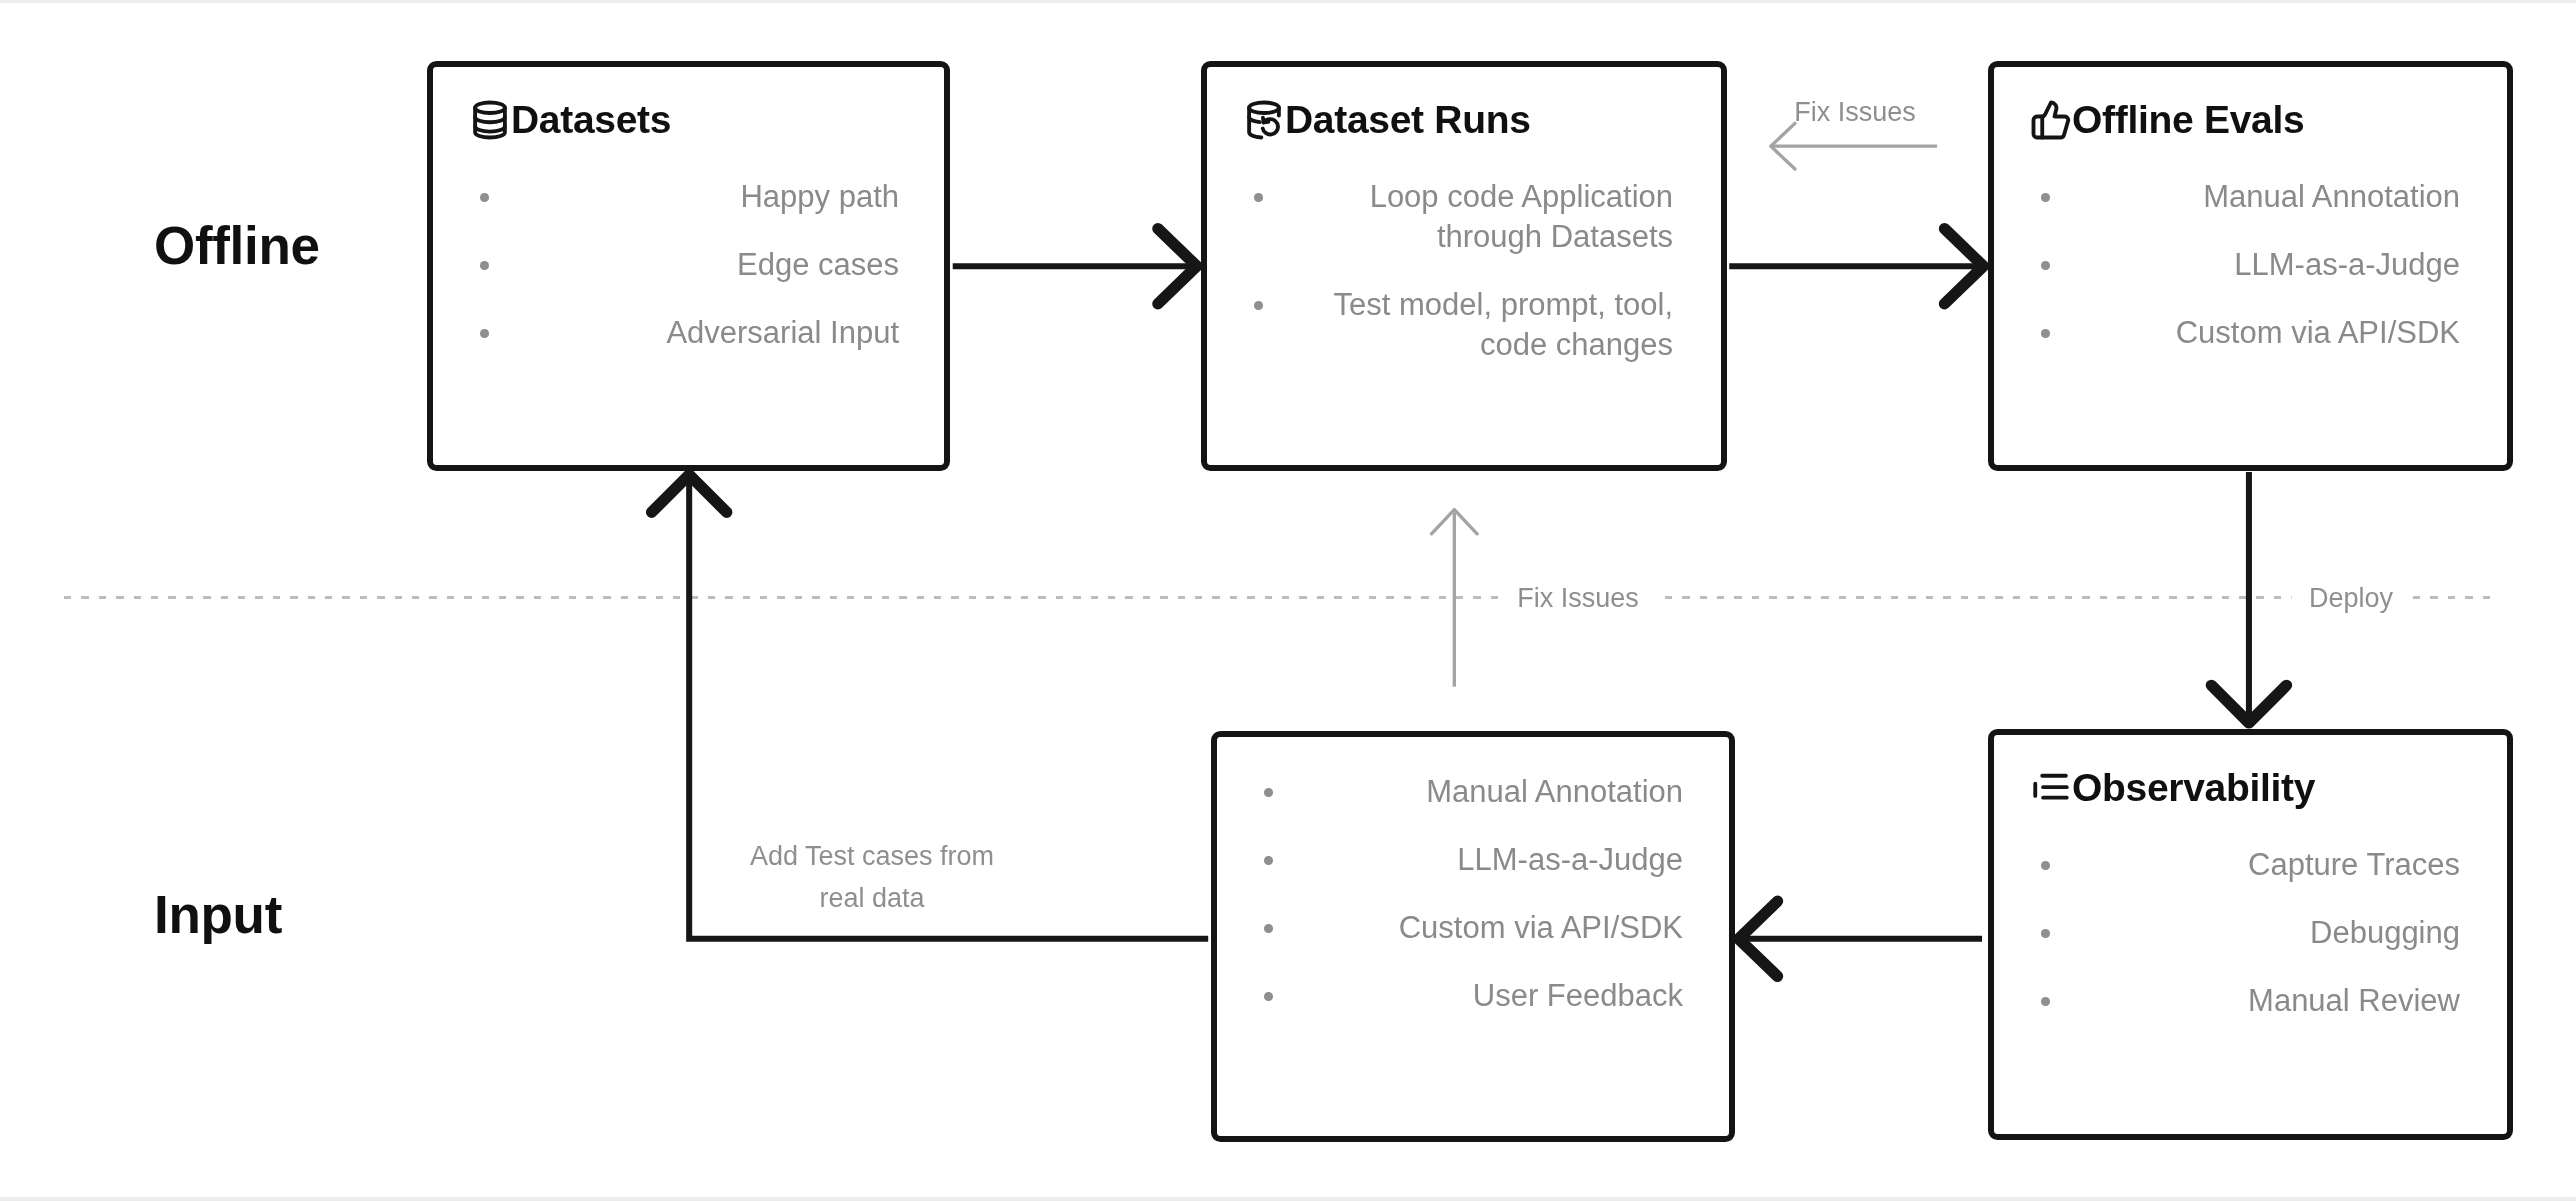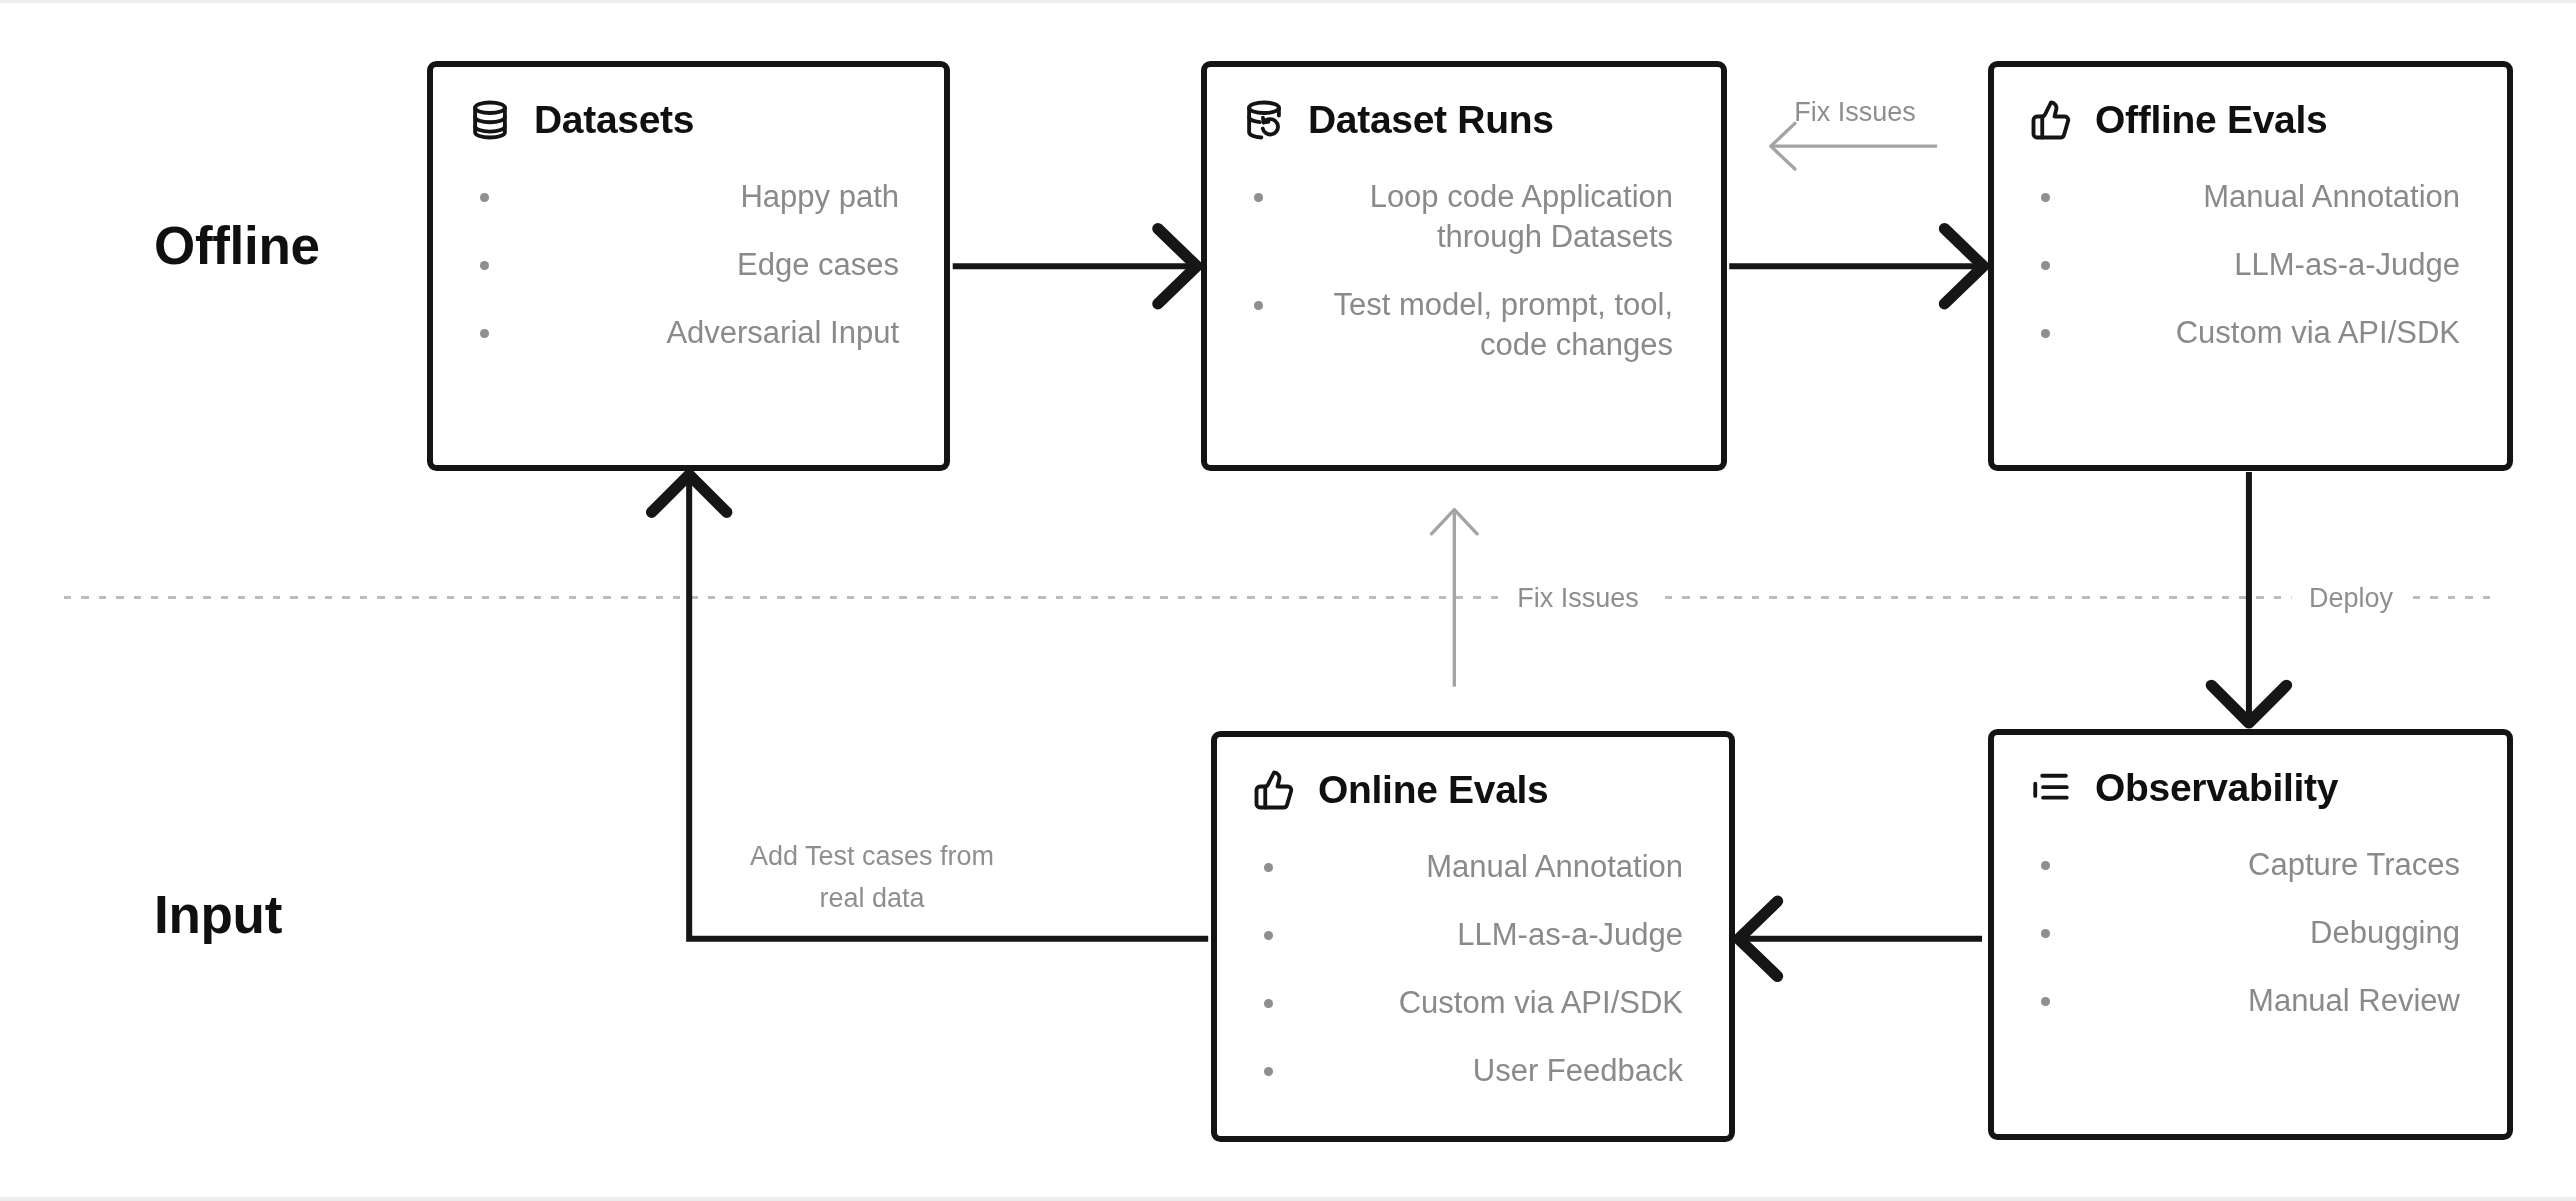--- a/index.html
+++ b/index.html
@@ -29,21 +29,21 @@
     border-radius:9.4px;
     box-sizing:border-box;
   }
   #box-datasets{left:427px;top:61px;width:523px;height:410px;}
   #box-dataset-runs{left:1201px;top:61px;width:526px;height:410px;}
   #box-offline-evals{left:1988px;top:61px;width:525px;height:410px;}
   #box-online-evals{left:1211px;top:731px;width:524px;height:411px;}
   #box-observability{left:1988px;top:729px;width:525px;height:411px;}
 
   .node-header{
-    display:flex;align-items:center;gap:23px;
+    display:flex;align-items:center;
     padding:31px 20px 0 36px;
   }
   .node-icon{width:42px;height:42px;flex:none;}
   .node-icon svg{width:100%;height:100%;stroke:#141414;fill:none;
     stroke-width:2.2;stroke-linecap:round;stroke-linejoin:round;}
   .node-title{
     font-size:39px;font-weight:bold;color:#101010;letter-spacing:-0.3px;
     white-space:nowrap;
   }
   .node-list{
@@ -149,29 +149,20 @@
     <span class="node-title">Offline Evals</span>
   </div>
   <ul class="node-list">
     <li>Manual Annotation</li>
     <li>LLM-as-a-Judge</li>
     <li>Custom via API/SDK</li>
   </ul>
 </div>
 
 <div class="node" id="box-online-evals">
-  <div class="node-header">
-    <span class="node-icon">
-      <svg viewBox="0 0 24 24">
-        <path d="M7 10v12"></path>
-        <path d="M15 5.88 14 10h5.83a2 2 0 0 1 1.92 2.56l-2.33 8A2 2 0 0 1 17.5 22H4a2 2 0 0 1-2-2v-8a2 2 0 0 1 2-2h2.76a2 2 0 0 0 1.79-1.11L12 2a3.13 3.13 0 0 1 3 3.88Z"></path>
-      </svg>
-    </span>
-    <span class="node-title">Online Evals</span>
-  </div>
   <ul class="node-list">
     <li>Manual Annotation</li>
     <li>LLM-as-a-Judge</li>
     <li>Custom via API/SDK</li>
     <li>User Feedback</li>
   </ul>
 </div>
 
 <div class="node" id="box-observability">
   <div class="node-header">

